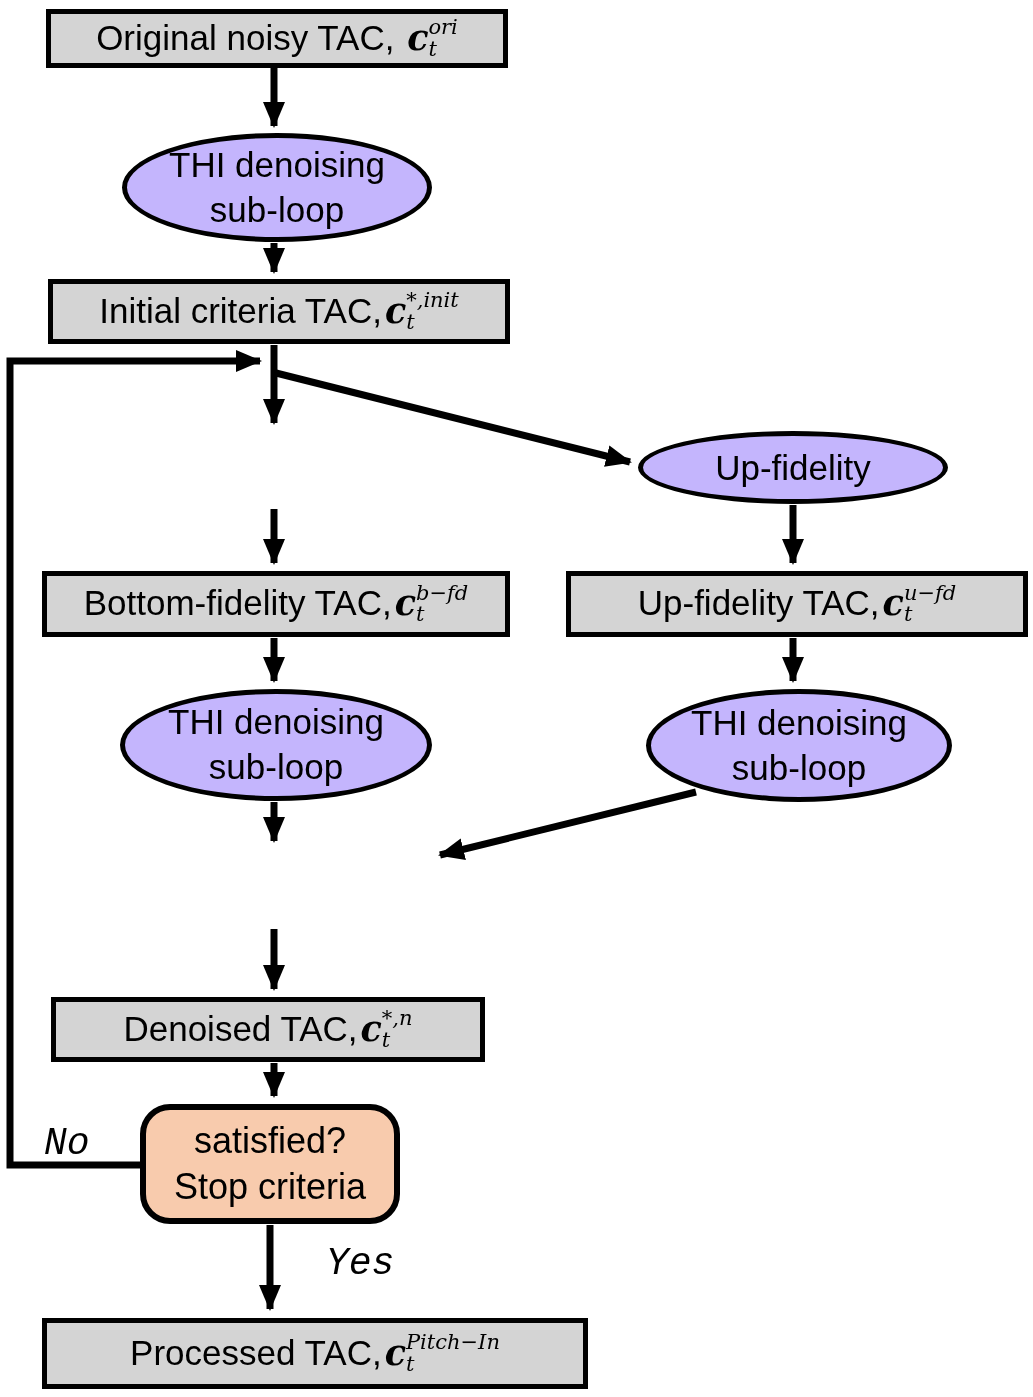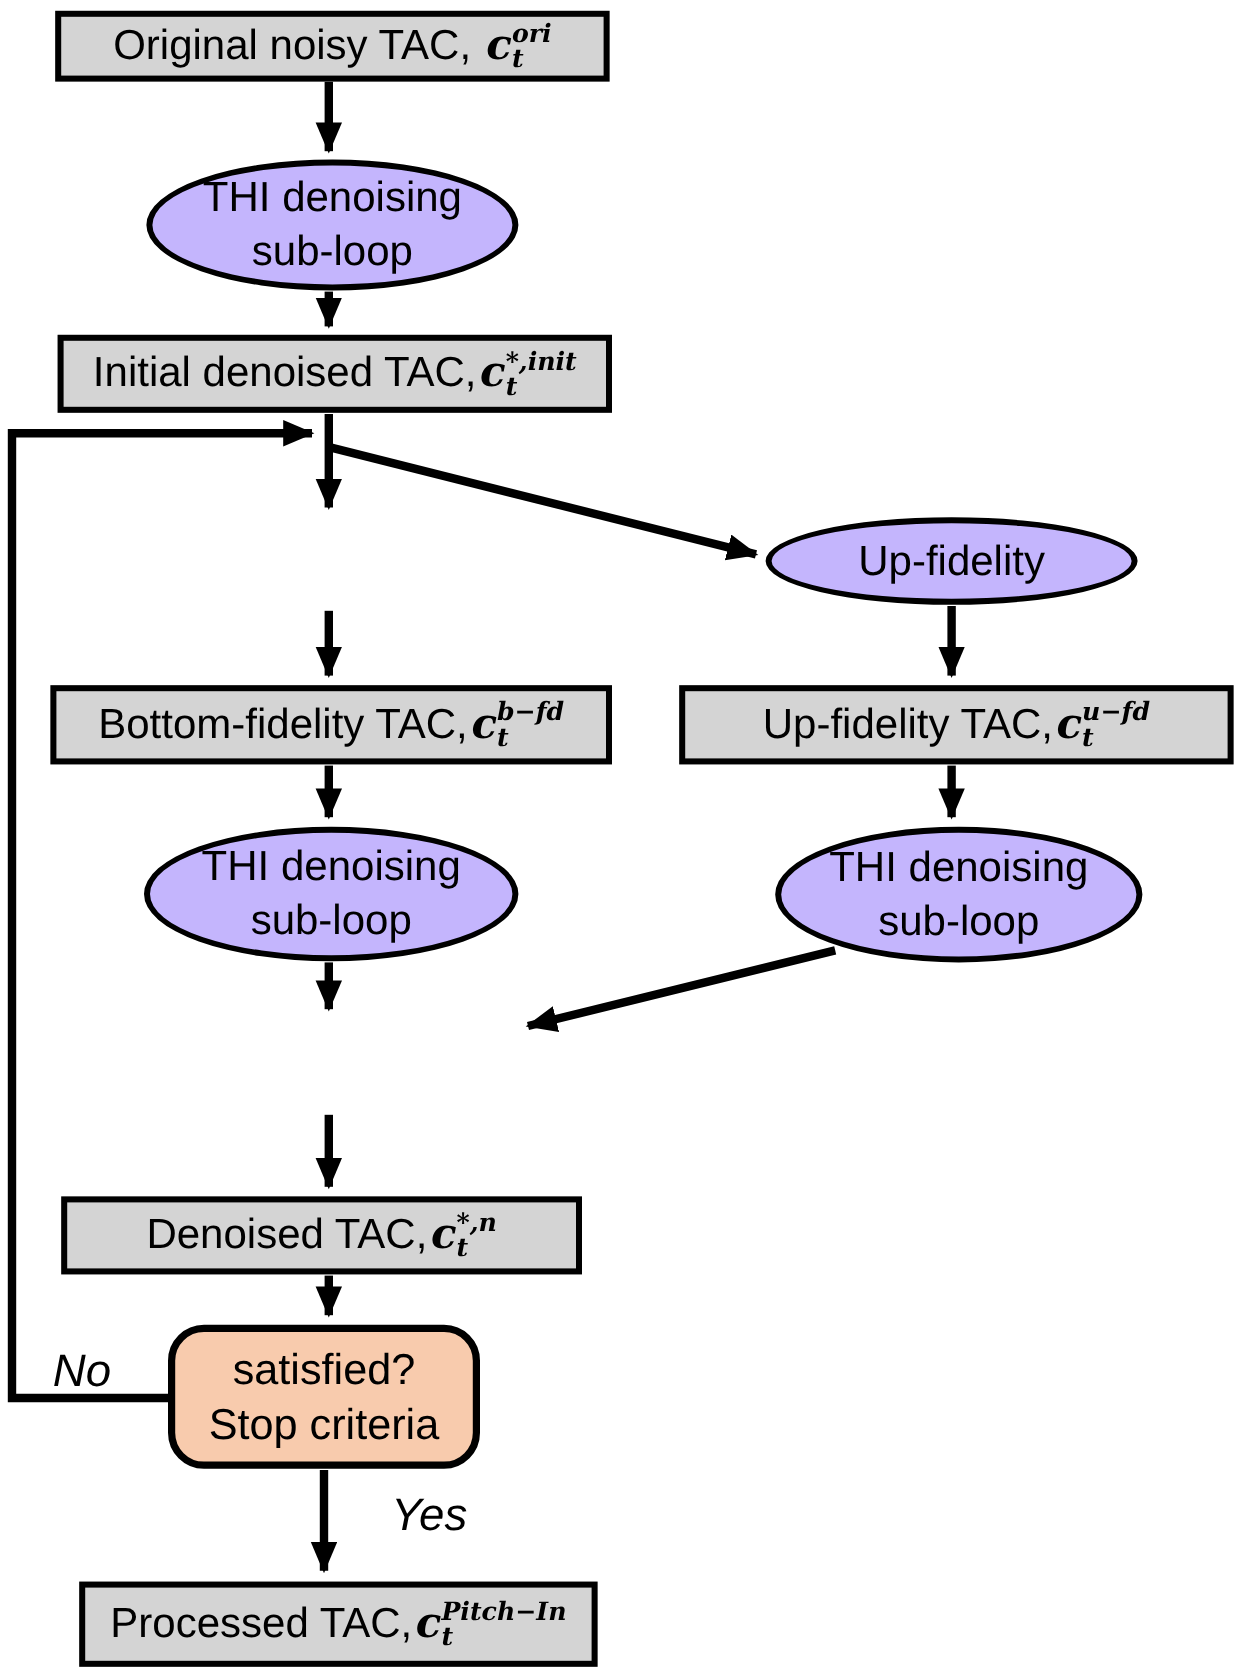--- a/index.html
+++ b/index.html
@@ -14,23 +14,23 @@
   }
   .rect{background:#d4d4d4;border:5px solid #000;font-size:35px;}
   .ellipse{background:#c4b5fd;border:5px solid #000;border-radius:50%;font-size:35px;}
   .decision{background:#f8cbad;border:6px solid #000;border-radius:30px;font-size:36px;}
   .lines{display:flex;flex-direction:column;line-height:1.28;}
   .nlabel{white-space:nowrap;}
   .mvar{font-family:"DejaVu Serif",serif;font-style:italic;font-weight:bold;padding-left:3px;}
   .mstack{
     display:inline-flex;flex-direction:column;align-items:flex-start;
     font-size:0.60em;line-height:1.02;vertical-align:middle;margin-top:-4px;
-    font-family:"DejaVu Serif",serif;font-style:italic;font-weight:bold;
+    font-family:"DejaVu Serif",serif;font-style:italic;font-weight:normal;
   }
-  .flow-label{position:absolute;z-index:2;font-size:38px;font-style:italic;white-space:nowrap;}
+  .flow-label{position:absolute;z-index:2;font-size:38px;font-style:italic;white-space:nowrap;font-family:Liberation Mono, monospace;}
 </style>
 </head>
 <body>
 
 <div class="canvas">
 
   <svg class="edges" width="1033" height="1397" viewBox="0 0 1033 1397">
     <defs>
       <marker id="ah" markerUnits="userSpaceOnUse" markerWidth="30" markerHeight="26" refX="24" refY="11" orient="auto">
         <path d="M0,0 L26,11 L0,22 Z" fill="#000"></path>
@@ -62,21 +62,21 @@
   </div>
 
   <div class="node ellipse" style="left:122px;top:133px;width:310px;height:109px;">
     <div class="lines">
       <span>THI denoising</span>
       <span>sub-loop</span>
     </div>
   </div>
 
   <div class="node rect" style="left:48px;top:279px;width:462px;height:65px;">
-    <div class="nlabel"><span>Initial denoised TAC,</span><span class="mvar">c</span><span class="mstack">
+    <div class="nlabel"><span>Initial criteria TAC,</span><span class="mvar">c</span><span class="mstack">
           <span>*,init</span>
           <span>t</span>
         </span></div>
   </div>
 
 
   <div class="node ellipse" style="left:638px;top:431px;width:310px;height:73px;">
     <span>Up-fidelity</span>
   </div>
 
@@ -116,21 +116,21 @@
         </span></div>
   </div>
 
   <div class="node decision" style="left:140px;top:1104px;width:260px;height:120px;">
     <div class="lines">
       <span>satisfied?</span>
       <span>Stop criteria</span>
     </div>
   </div>
 
-  <div class="node rect" style="left:42px;top:1318px;width:432px;height:71px;margin-left:24px;">
+  <div class="node rect" style="left:42px;top:1318px;width:546px;height:71px;">
     <div class="nlabel"><span>Processed TAC,</span><span class="mvar">c</span><span class="mstack">
           <span>Pitch−In</span>
           <span>t</span>
         </span></div>
   </div>
 
   <div class="flow-label" style="left:44px;top:1122px;">No</div>
   <div class="flow-label" style="left:326px;top:1242px;">Yes</div>
 
 </div>

